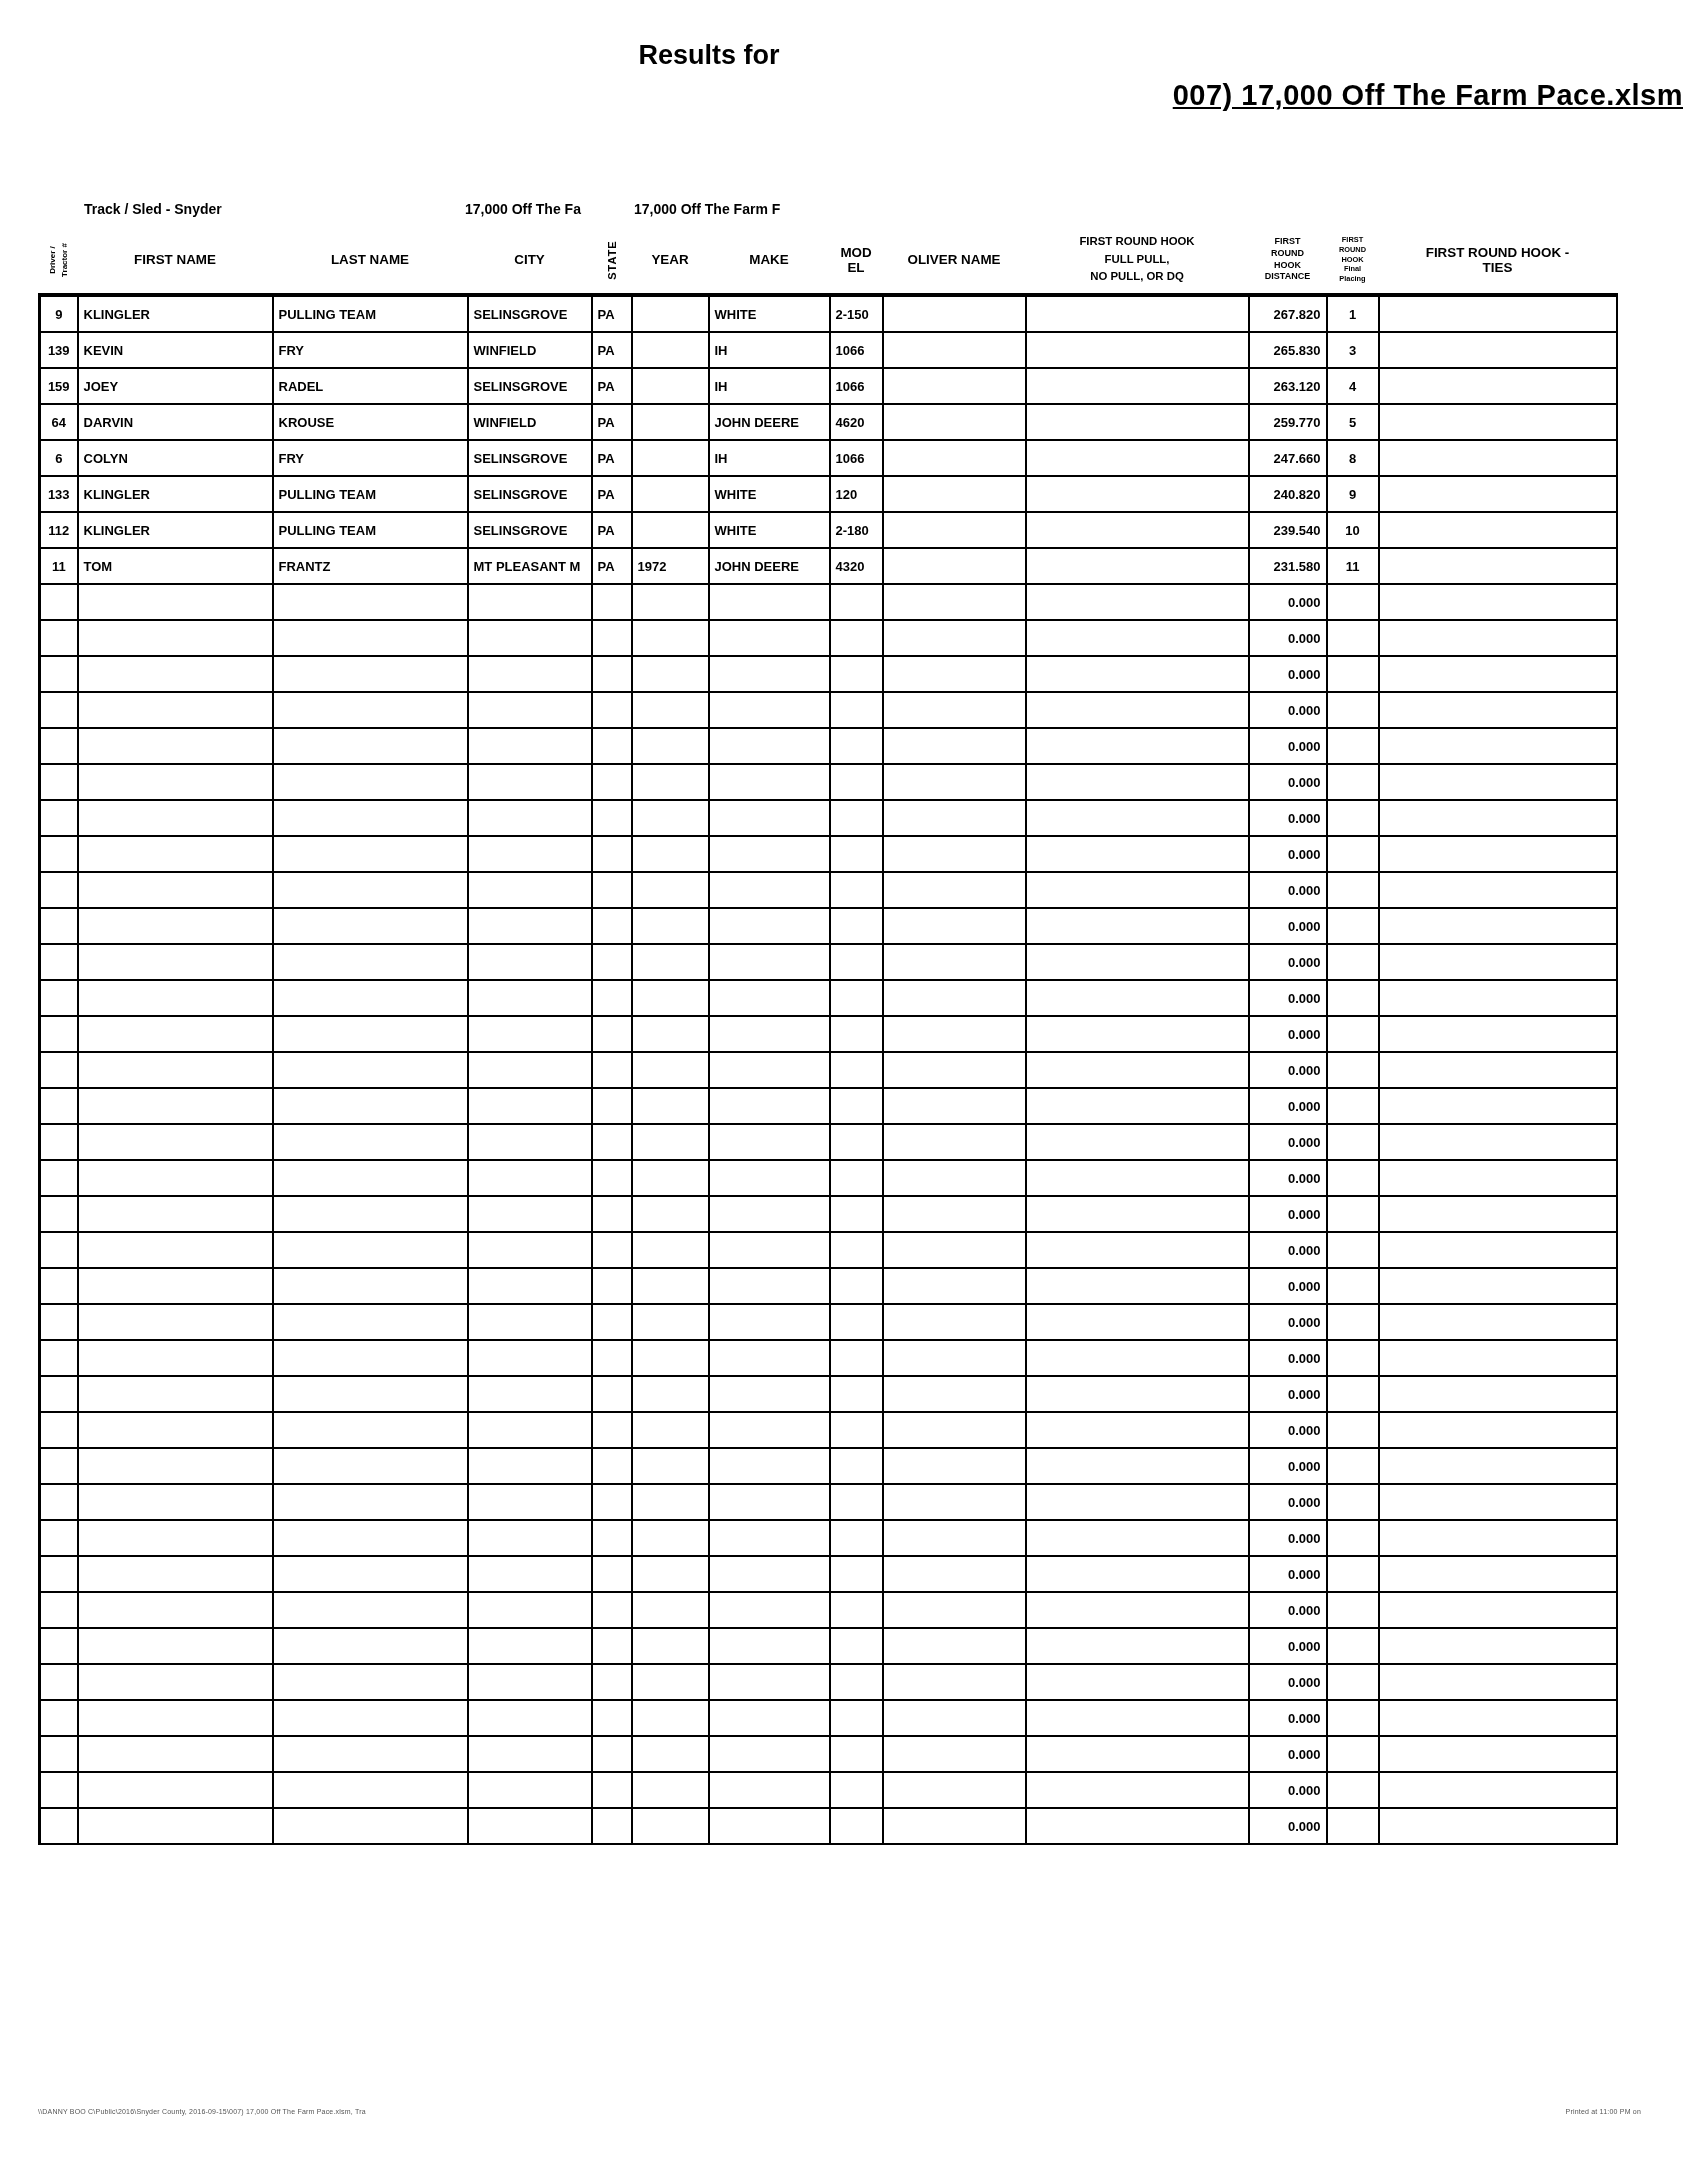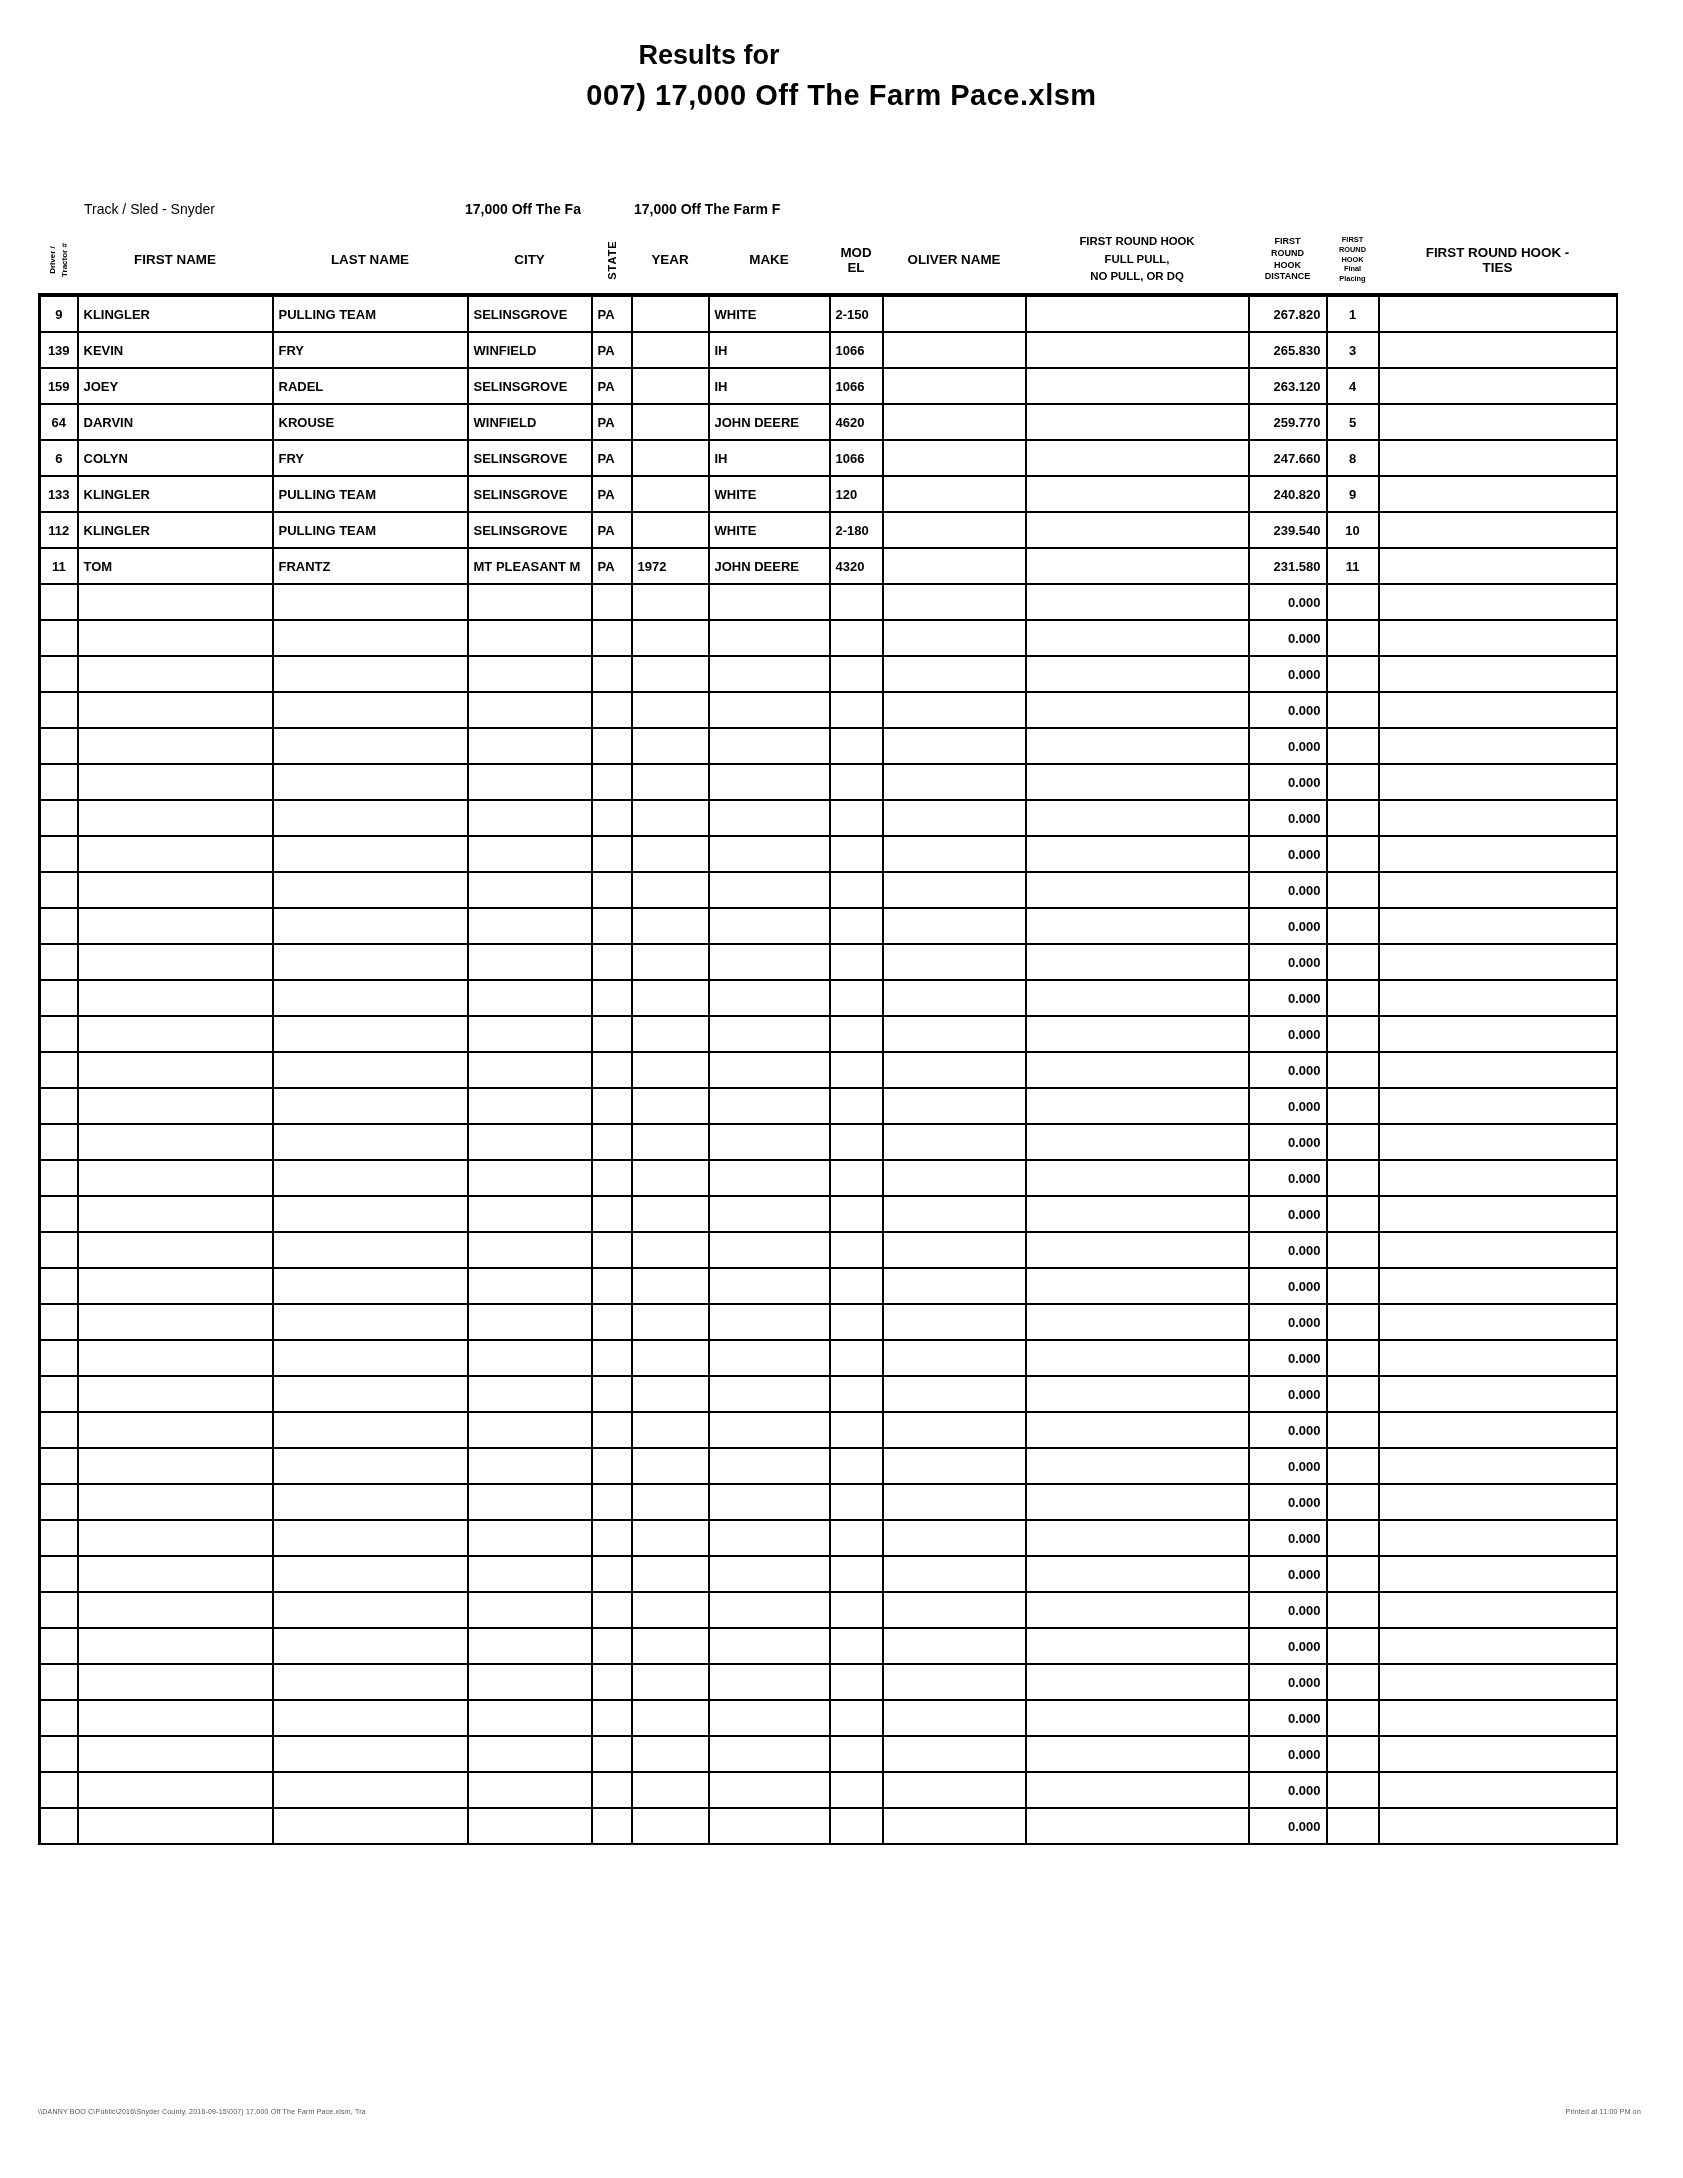--- a/index.html
+++ b/index.html
@@ -9,25 +9,25 @@
     font-family:"Liberation Sans", sans-serif;
     position:relative;
     -webkit-font-smoothing:antialiased;
   }
   .title1 {
     position:absolute; top:40px; left:0; width:1418px;
     text-align:center; font-size:27px; font-weight:bold;
   }
   .title2 {
     position:absolute; top:79px; left:0; width:1683px;
-    text-align:center; font-size:29px; font-weight:bold; letter-spacing:0.5px;
+    text-align:right; font-size:29px; font-weight:bold; letter-spacing:0.5px;text-decoration:underline;
   }
   .track-sled {
     position:absolute; top:201px; left:84px;
-    font-size:14px; font-weight:normal; white-space:nowrap;
+    font-size:14px; font-weight:bold; white-space:nowrap;
   }
   .event-cell-1 {
     position:absolute; top:201px; left:465px; width:166px;
     font-size:14px; font-weight:bold; white-space:nowrap; overflow:hidden;
   }
   .event-cell-2 {
     position:absolute; top:201px; left:634px; width:220px;
     font-size:14px; font-weight:bold; white-space:nowrap; overflow:hidden;
   }
   .tablewrap { position:absolute; top:226px; left:38px; }

